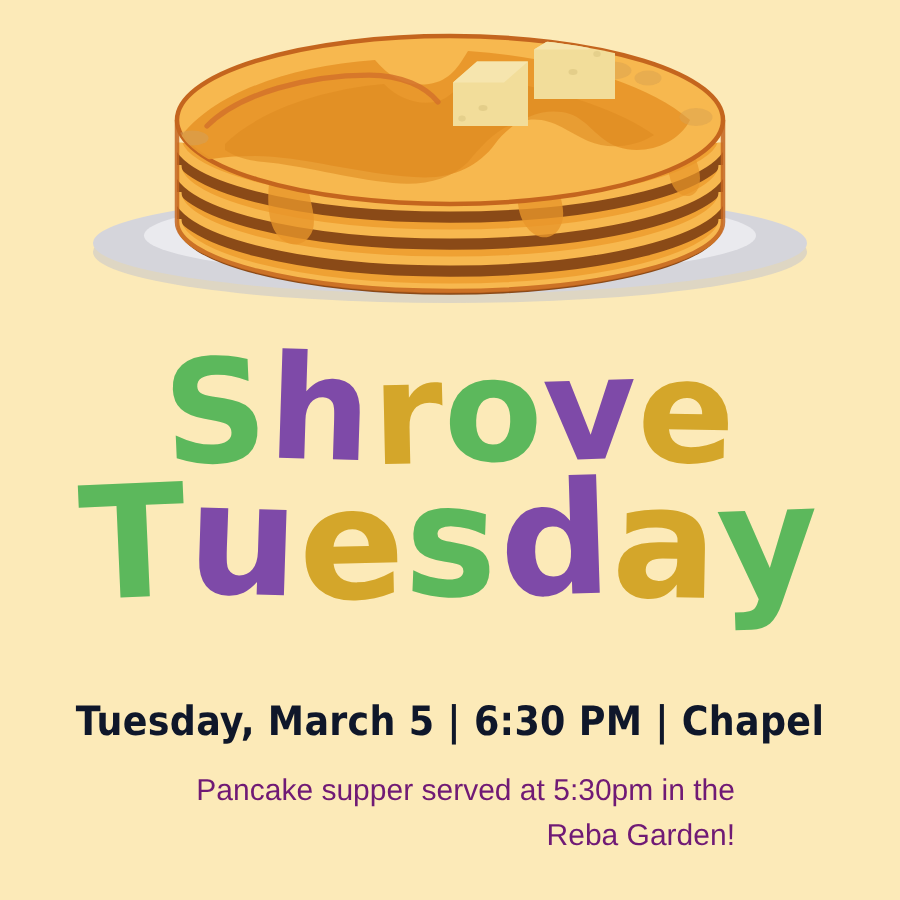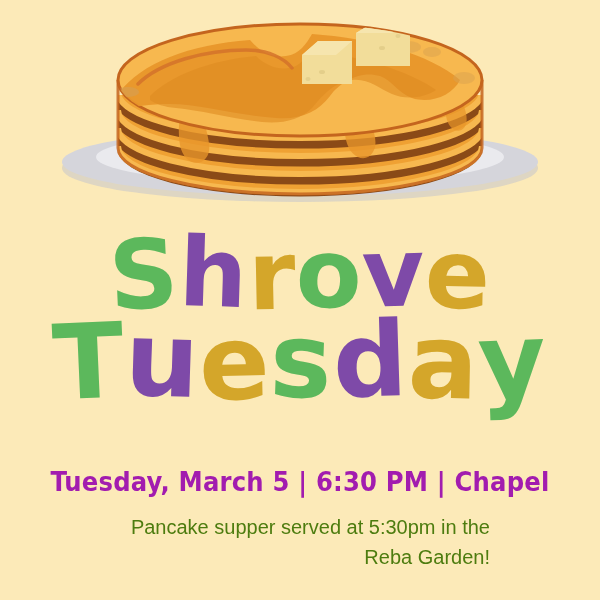--- a/index.html
+++ b/index.html
@@ -180,17 +180,17 @@
         <ellipse cx="398" cy="36" rx="2.5" ry="2" fill="#e0cb86" opacity="0.7"></ellipse>
       </g>
     </svg>
   </div>
 
   <div id="title-block">
     <div class="title-line" id="title-line-1"><span class="j1" style="color: rgb(92, 184, 92);">S</span><span class="j2" style="color: rgb(126, 74, 168);">h</span><span class="j3" style="color: rgb(212, 166, 42);">r</span><span class="j4" style="color: rgb(92, 184, 92);">o</span><span class="j5" style="color: rgb(126, 74, 168);">v</span><span class="j6" style="color: rgb(212, 166, 42);">e</span></div>
     <div class="title-line" id="title-line-2"><span class="j1" style="color: rgb(92, 184, 92);">T</span><span class="j2" style="color: rgb(126, 74, 168);">u</span><span class="j3" style="color: rgb(212, 166, 42);">e</span><span class="j4" style="color: rgb(92, 184, 92);">s</span><span class="j5" style="color: rgb(126, 74, 168);">d</span><span class="j6" style="color: rgb(212, 166, 42);">a</span><span class="j7" style="color: rgb(92, 184, 92);">y</span></div>
   </div>
 
-  <div id="details-line" style="color: #a21caf;">Tuesday, March 5 | 6:30 PM | Chapel</div>
+  <div id="details-line" style="color: #0f172a;">Tuesday, March 5 | 6:30 PM | Chapel</div>
 
-  <div id="subtitle-block" style="color: #4d7c0f;">Pancake supper served at 5:30pm in the Reba Garden!</div>
+  <div id="subtitle-block" style="color: #701a75;">Pancake supper served at 5:30pm in the Reba Garden!</div>
 
 </div>
 
 </body></html>

